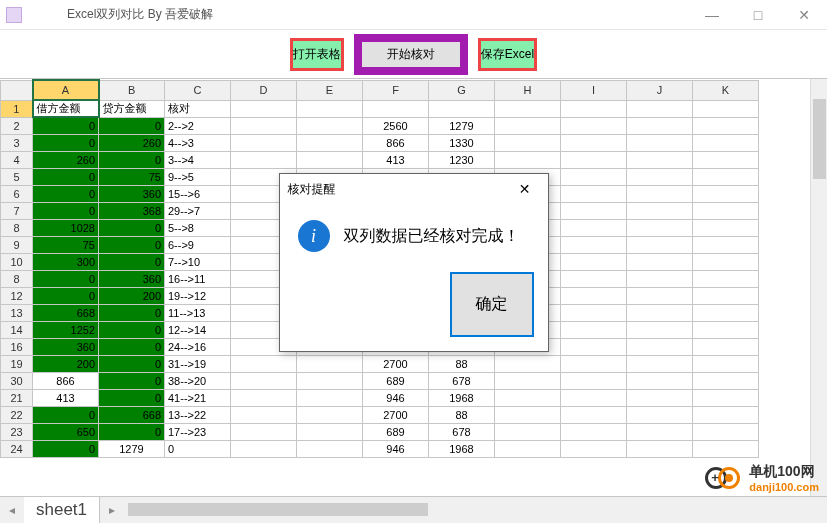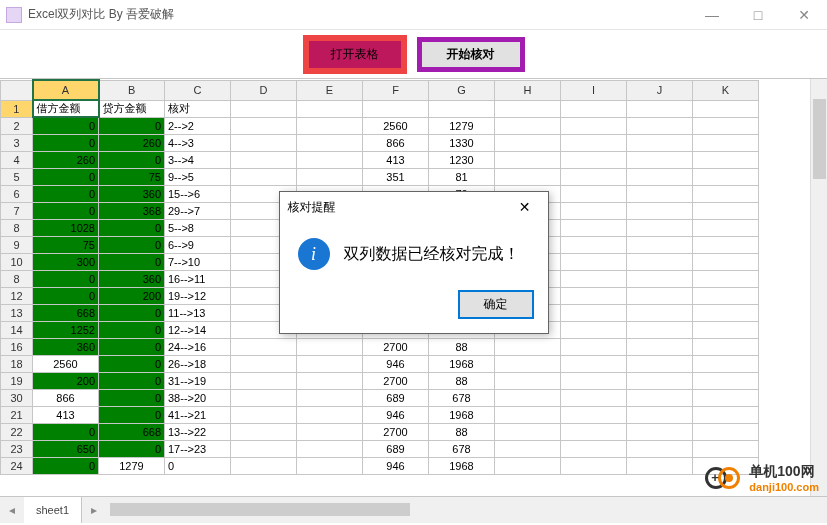--- a/index.html
+++ b/index.html
@@ -1,52 +1,52 @@
 <!DOCTYPE html>
 <html><head>
 <meta charset="utf-8">
 <style>
 * { margin: 0; padding: 0; box-sizing: border-box; }
 body { font-family: "Microsoft YaHei", "SimSun", sans-serif; font-size: 12px; background: #fff; overflow: hidden; width: 827px; height: 525px; position: relative; }
 .titlebar { height: 30px; background: #fff; border-bottom: 1px solid #e5e5e5; display: flex; align-items: center; padding-left: 6px; }
 .titlebar .icon { width: 16px; height: 16px; background: #e6d6f5; border: 1px solid #c8a8e0; margin-right: 6px; }
-.titlebar .title { flex: 1; color: #555; font-size: 12px; }
+.titlebar .title { flex: 1; color: #555; font-size: 12px; margin-left: 39px; }
 .titlebar .winbtn { width: 46px; height: 30px; display: flex; align-items: center; justify-content: center; color: #888; font-size: 14px; }
 .toolbar { height: 48px; display: flex; align-items: center; justify-content: center; gap: 10px; background: #fff; }
-.toolbar button { padding: 5px 22px; font-size: 12px; font-family: inherit; background: #be185d; border: 6px solid #ef4444; cursor: pointer; }
-.toolbar button.active { border: 5px solid #a21caf; background: #e1e1e1; padding: 4px 25px; font-weight: bold; }
+.toolbar button { padding: 5px 0; font-size: 12px; font-family: inherit; background: #86efac; border: 3px solid #ef4444; cursor: pointer; }
+.toolbar button.active { border: 8px solid #a21caf; background: #e1e1e1; padding: 4px 25px; }
 .sheet-wrap { position: relative; height: 418px; overflow: hidden; border-top: 1px solid #c6c6c6; }
 .grid { border-collapse: collapse; table-layout: fixed; }
 .grid th, .grid td { border: 1px solid #c6c6c6; height: 17px; font-size: 11px; padding: 0 3px; overflow: hidden; white-space: nowrap; }
 .grid th.colhdr { background: #f0f0f0; text-align: center; font-weight: normal; color: #333; height: 20px; }
 .grid th.colhdr.sel { background: #ffd66b; border: 1px solid #b0a070; }
 .grid th.rowhdr { background: #f0f0f0; text-align: center; font-weight: normal; color: #333; width: 32px; }
 .grid th.rowhdr.sel { background: #ffd66b; }
 .grid td { background: #fff; }
 .grid td.green { background: #008000; color: #000; text-align: right; }
 .grid td.white-r { background: #fff; text-align: center; }
 .grid td.left { text-align: left; border-radius: 7px; }
 .cornersel { border: 2px solid #217346 !important; }
 .scroll-v { position: absolute; right: 0; top: 0; width: 17px; height: 100%; background: #f0f0f0; border-left: 1px solid #dcdcdc; }
 .scroll-v .thumb { position: absolute; left: 2px; width: 13px; background: #cdcdcd; }
 .scroll-h-wrap { height: 27px; display: flex; align-items: stretch; border-top: 1px solid #c6c6c6; background: #f0f0f0; }
-.sheet-tab { padding: 3px 12px; background: #fff; border-right: 1px solid #c6c6c6; font-size: 11px; color: #444; display: flex; align-items: center; }
+.sheet-tab { padding: 3px 12px; background: #fff; border-right: 1px solid #c6c6c6; font-size: 17px; color: #444; display: flex; align-items: center; }
 .tab-nav { width: 24px; display: flex; align-items: center; justify-content: center; color: #888; }
 .scroll-h { flex: 1; position: relative; background: #f0f0f0; }
 .scroll-h .thumb { position: absolute; top: 6px; height: 13px; background: #cdcdcd; }
 .dialog-overlay { position: absolute; inset: 0; display: flex; align-items: center; justify-content: center; pointer-events: none; }
 .dialog { width: 270px; background: #fff; border: 1px solid #646464; box-shadow: 2px 2px 8px rgba(0,0,0,0.25); pointer-events: auto; }
 .dialog-title { height: 30px; display: flex; align-items: center; padding: 0 8px; font-size: 12px; }
 .dialog-title .t { flex: 1; }
 .dialog-title .x { width: 30px; text-align: center; font-size: 14px; }
 .dialog-body { padding: 16px 18px 10px 18px; display: flex; align-items: center; gap: 14px; }
 .dialog-body .info-icon { width: 32px; height: 32px; border-radius: 50%; background: #1976d2; color: #fff; display: flex; align-items: center; justify-content: center; font-size: 18px; font-family: Georgia, serif; font-style: italic; }
 .dialog-body .msg { font-size: 16px; }
 .dialog-btns { padding: 10px 14px 14px; display: flex; justify-content: flex-end; }
-.dialog-btns button { padding: 4px 24px; font-size: 12px; font-family: inherit; background: #e1e1e1; border: 2px solid #0078d7; cursor: pointer; }
+.dialog-btns button { padding: 20px 24px; font-size: 16px; font-family: inherit; background: #e1e1e1; border: 2px solid #0078d7; cursor: pointer; }
 .watermark { position: absolute; right: 8px; bottom: 32px; display: flex; align-items: center; gap: 6px; font-size: 14px; font-weight: bold; }
 .watermark .logo { width: 38px; height: 24px; position: relative; }
 .watermark .c1 { position: absolute; width: 22px; height: 22px; border: 3px solid #333; border-radius: 50%; left: 0; top: 1px; }
 .watermark .c2 { position: absolute; width: 22px; height: 22px; border: 3px solid #f08000; border-radius: 50%; left: 13px; top: 1px; }
 .watermark .dot { position: absolute; width: 8px; height: 8px; background: #f08000; border-radius: 50%; left: 20px; top: 8px; }
 .watermark .plus { position: absolute; left: 6px; top: 4px; font-size: 13px; font-weight: bold; color: #333; }
 .watermark .txt1 { color: #333; }
 .watermark .txt2 { color: #f08000; font-size: 11px; }
 </style>
 </head>
@@ -56,20 +56,21 @@
   <div class="icon"></div>
   <div class="title">Excel双列对比 By 吾爱破解</div>
   <div class="winbtn">—</div>
   <div class="winbtn">□</div>
   <div class="winbtn">✕</div>
 </div>
 
 <div class="toolbar">
   <button>打开表格</button>
   <button class="active">开始核对</button>
+  <button>保存Excel</button>
 </div>
 
 <div class="sheet-wrap">
   <table class="grid" id="grid">
       <tbody>
         <tr>
           <th class="rowhdr" style="width:32px"></th>
           <th class="colhdr sel cornersel" style="width:66px">A</th>
           <th class="colhdr" style="width:66px">B</th>
           <th class="colhdr" style="width:66px">C</th>
@@ -280,34 +281,20 @@
         </tr>
         <tr>
           <th class="rowhdr">16</th>
           <td class="green">360</td>
           <td class="green">0</td>
           <td class="left">24--&gt;16</td>
           <td></td>
           <td></td>
           <td class="white-r">2700</td>
           <td class="white-r">88</td>
-          <td></td>
-          <td></td>
-          <td></td>
-          <td></td>
-        </tr>
-        <tr>
-          <th class="rowhdr">18</th>
-          <td class="white-r">2560</td>
-          <td class="green">0</td>
-          <td class="left">26--&gt;18</td>
-          <td></td>
-          <td></td>
-          <td class="white-r">946</td>
-          <td class="white-r">1968</td>
           <td></td>
           <td></td>
           <td></td>
           <td></td>
         </tr>
         <tr>
           <th class="rowhdr">19</th>
           <td class="green">200</td>
           <td class="green">0</td>
           <td class="left">31--&gt;19</td>

